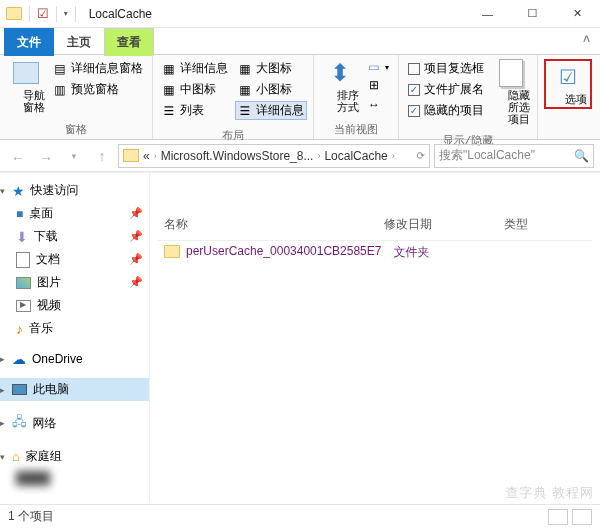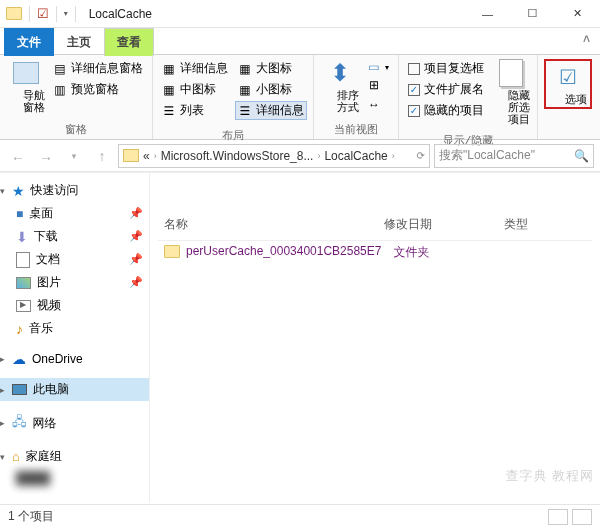--- a/index.html
+++ b/index.html
@@ -70,21 +70,21 @@
 .fl-head > div, .fl-row > div { padding: 3px 6px; }
 .c-name { flex: 0 0 220px; }
 .c-date { flex: 0 0 120px; }
 .c-type { flex: 1; }
 .fl-row { display: flex; align-items: flex-start; font-size: 12px; color: #701a75; }
 .fl-row .ico-fold { margin-right: 6px; }
 
 .statusbar { position: absolute; bottom: 0; left: 0; right: 0; height: 24px; border-top: 1px solid #e5e5e5; padding: 4px 8px; font-size: 12px; color: #444; display: flex; align-items: center; }
 .statusbar .viewbtn { width: 20px; height: 16px; border: 1px solid #ccc; margin-left: 4px; }
 .statusbar .spacer { flex: 1; }
-.watermark { position: absolute; right: 6px; bottom: 43px; font-size: 13px; color: rgba(0,0,0,.18); letter-spacing: 1px; pointer-events: none; }
+.watermark { position: absolute; right: 6px; bottom: 26px; font-size: 13px; color: rgba(0,0,0,.18); letter-spacing: 1px; pointer-events: none; }
 </style>
 </head>
 <body>
 
 <div class="titlebar">
   <div class="qat">
     <span class="folder-ico"></span>
     <span class="sep"></span>
     <span class="check">☑</span>
     <span class="sep"></span>

